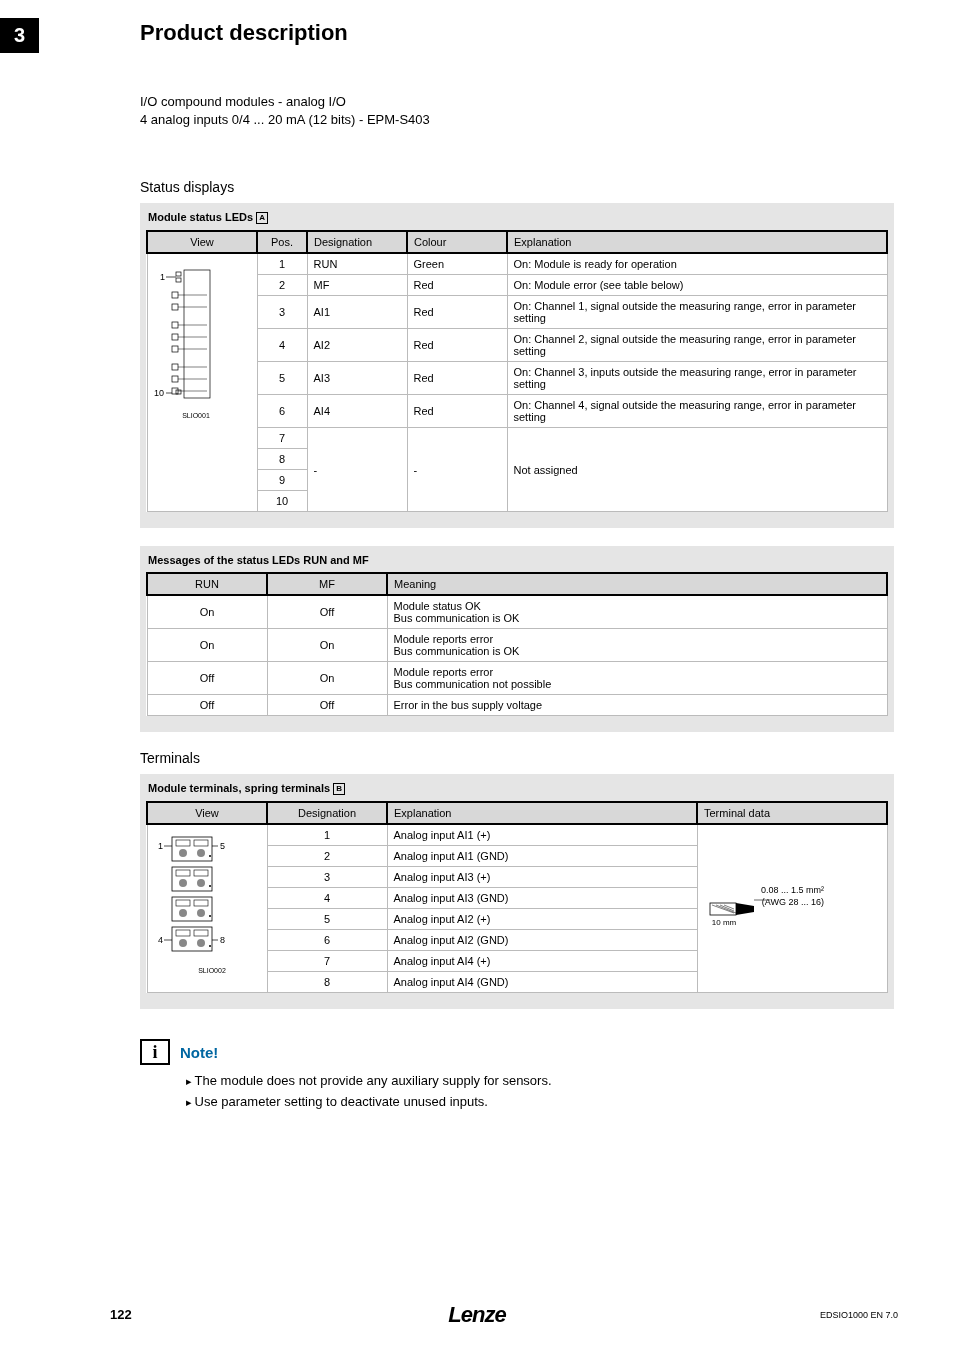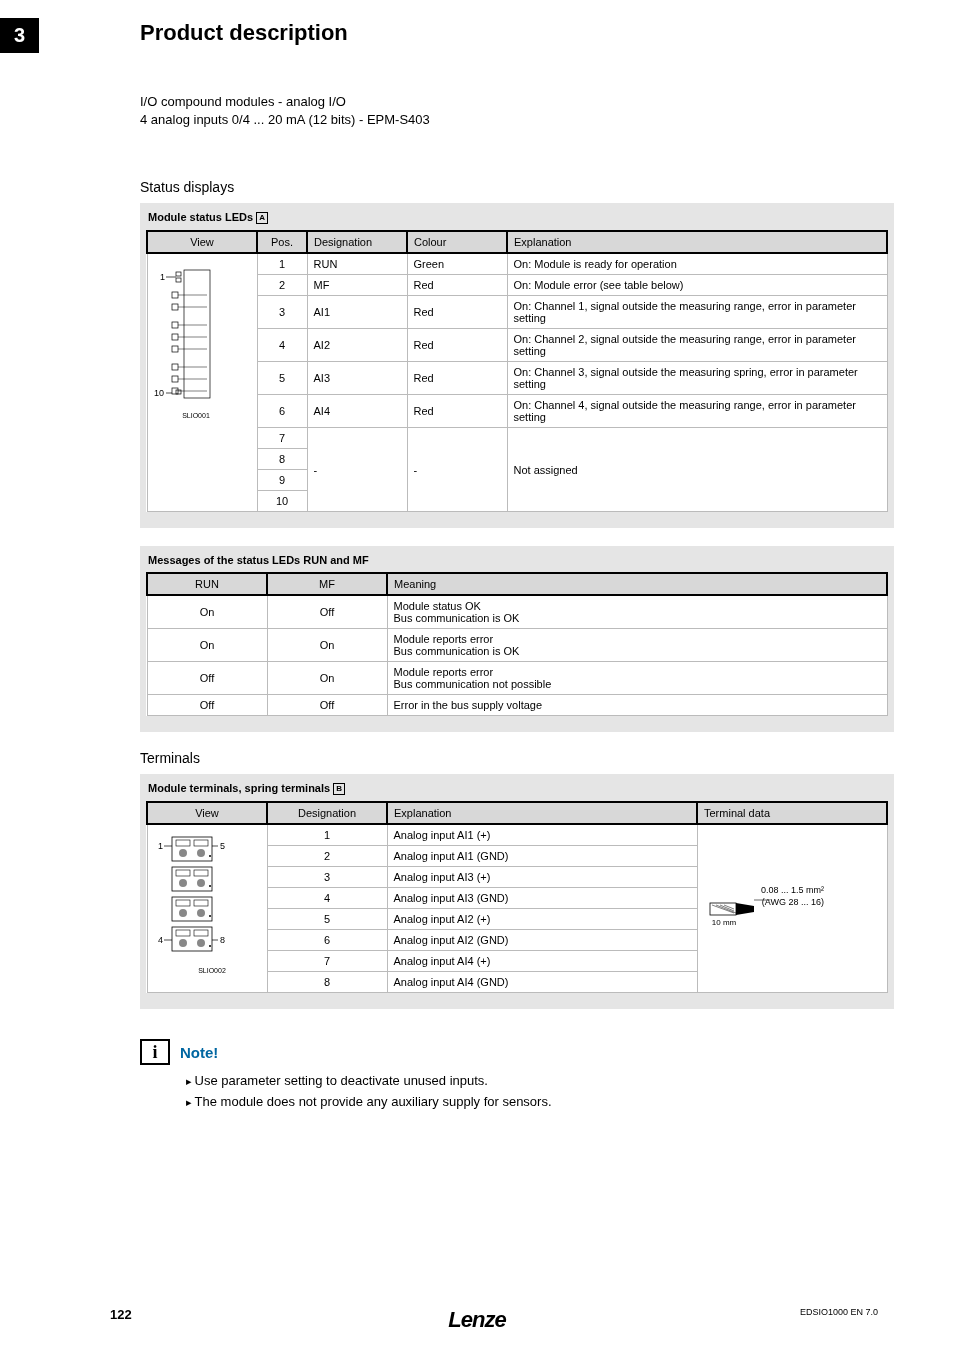--- a/index.html
+++ b/index.html
@@ -118,22 +118,23 @@
     font-size: 13px;
     line-height: 1.6;
   }
   .note-list li { list-style: none; }
   .note-list li::before { content: "▸ "; font-size: 11px; }
   .footer {
     position: absolute;
     bottom: 28px;
     left: 0;
     right: 0;
-    padding: 0 76px 0 110px;
+    padding: 0 56px 0 110px;
     display: flex;
+    align-items: center;
     justify-content: space-between;
   }
   .page-no { font-weight: bold; font-size: 13px; }
   .brand {
     font-weight: bold;
     font-size: 22px;
     font-style: italic;
     letter-spacing: -1px;
     position: absolute;
     left: 50%;
@@ -231,21 +232,21 @@
       <tr>
             <td class="center">4</td>
             <td>AI2</td>
             <td>Red</td>
             <td>On: Channel 2, signal outside the measuring range, error in parameter setting</td>
           </tr>
       <tr>
             <td class="center">5</td>
             <td>AI3</td>
             <td>Red</td>
-            <td>On: Channel 3, signal outside the measuring spring, error in parameter setting</td>
+            <td>On: Channel 3, inputs outside the measuring range, error in parameter setting</td>
           </tr>
       <tr>
             <td class="center">6</td>
             <td>AI4</td>
             <td>Red</td>
             <td>On: Channel 4, signal outside the measuring range, error in parameter setting</td>
           </tr>
       <tr>
         <td class="center">7</td>
         <td rowspan="4">-</td>
@@ -411,22 +412,22 @@
     </tbody>
       </table>
   </div>
 
   <div class="note-block">
     <div class="note-head">
       <span class="note-icon">i</span>
       <span class="note-title">Note!</span>
     </div>
     <ul class="note-list">
+      <li>The module does not provide any auxiliary supply for sensors.</li>
       <li>Use parameter setting to deactivate unused inputs.</li>
-      <li>The module does not provide any auxiliary supply for sensors.</li>
     </ul>
   </div>
 </div>
 
 <div class="footer">
   <span class="page-no">122</span>
   <span class="brand">Lenze</span>
   <span class="docid">EDSIO1000 EN 7.0</span>
 </div>
 

